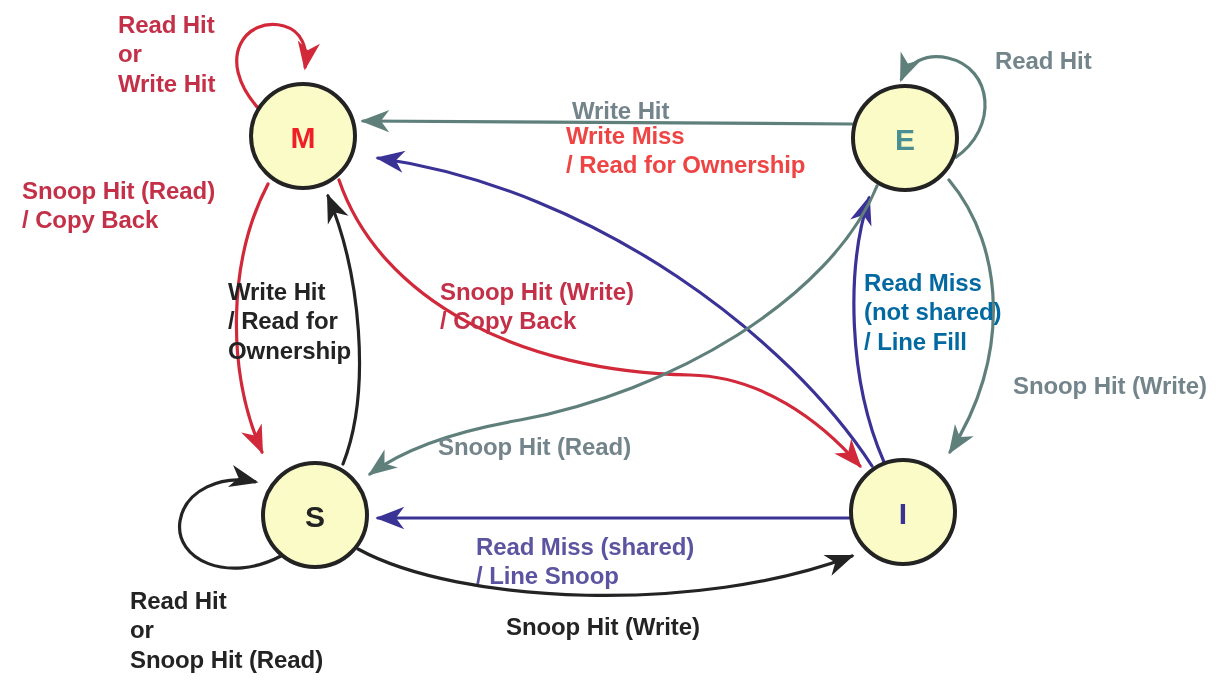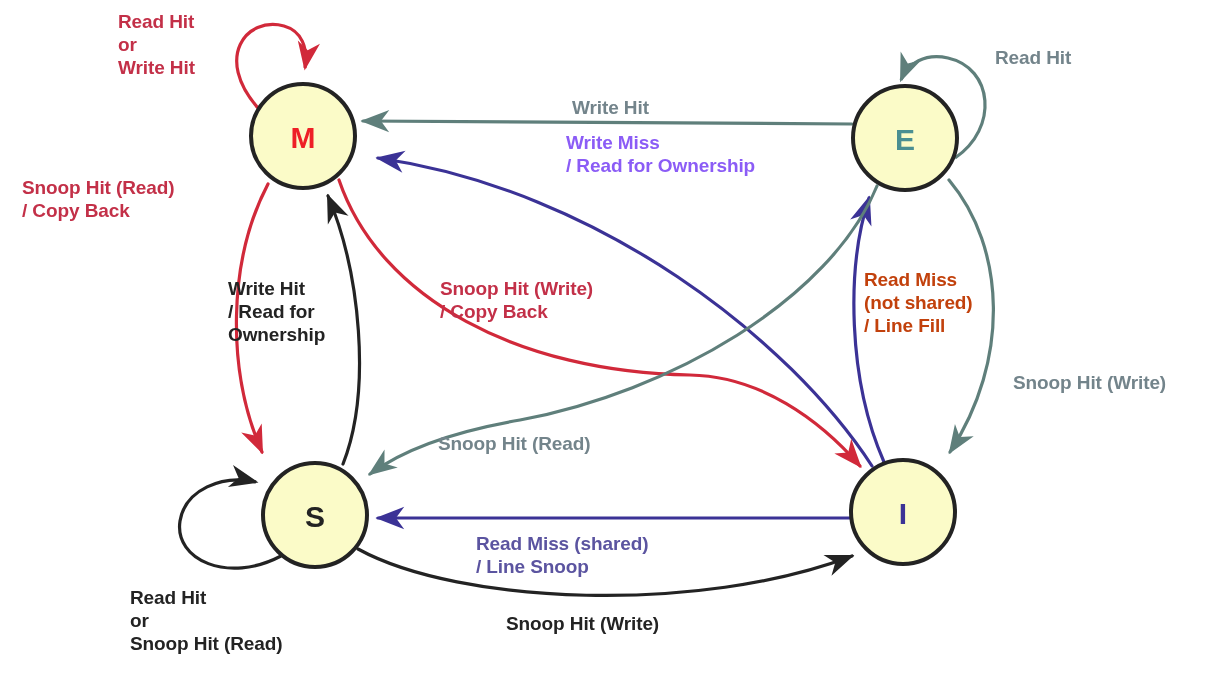--- a/index.html
+++ b/index.html
@@ -43,21 +43,21 @@
     stroke-width: 3.2;
     stroke-linecap: round;
   }
   .edge-loop {
     fill: none;
     stroke-width: 3.2;
   }
   .elabel {
     position: absolute;
     font-family: "Liberation Sans", sans-serif;
-    font-size: 19px;
+    font-size: 24px;
     font-weight: bold;
     line-height: 1.22;
     white-space: pre;
     letter-spacing: -0.1px;
   }
 </style>
 </head>
 <body>
 
 <div id="diagram-root">
@@ -130,34 +130,34 @@
 Write Hit</div>
 
   <div class="elabel" style="left:995px; top:46px;  color:#73848b;">Read Hit</div>
 
   <div class="elabel" style="left:130px; top:586px; color:#232323;">Read Hit
 or
 Snoop Hit (Read)</div>
 
   <div class="elabel" style="left:572px; top:96px;  color:#73848b;">Write Hit</div>
 
-  <div class="elabel" style="left:566px; top:131px; color:#8b5cf6;">Write Miss
+  <div class="elabel" style="left:566px; top:121px; color:#ef4444;">Write Miss
 / Read for Ownership</div>
 
   <div class="elabel" style="left:22px;  top:176px; color:#c33048;">Snoop Hit (Read)
 / Copy Back</div>
 
   <div class="elabel" style="left:228px; top:277px; color:#232323;">Write Hit
 / Read for
 Ownership</div>
 
   <div class="elabel" style="left:440px; top:277px; color:#c33048;">Snoop Hit (Write)
 / Copy Back</div>
 
-  <div class="elabel" style="left:864px; top:268px; color:#c2410c;">Read Miss
+  <div class="elabel" style="left:864px; top:268px; color:#0369a1;">Read Miss
 (not shared)
 / Line Fill</div>
 
   <div class="elabel" style="left:1013px; top:371px; color:#73848b;">Snoop Hit (Write)</div>
 
   <div class="elabel" style="left:438px; top:432px; color:#73848b;">Snoop Hit (Read)</div>
 
   <div class="elabel" style="left:476px; top:532px; color:#5b54a0;">Read Miss (shared)
 / Line Snoop</div>
 

